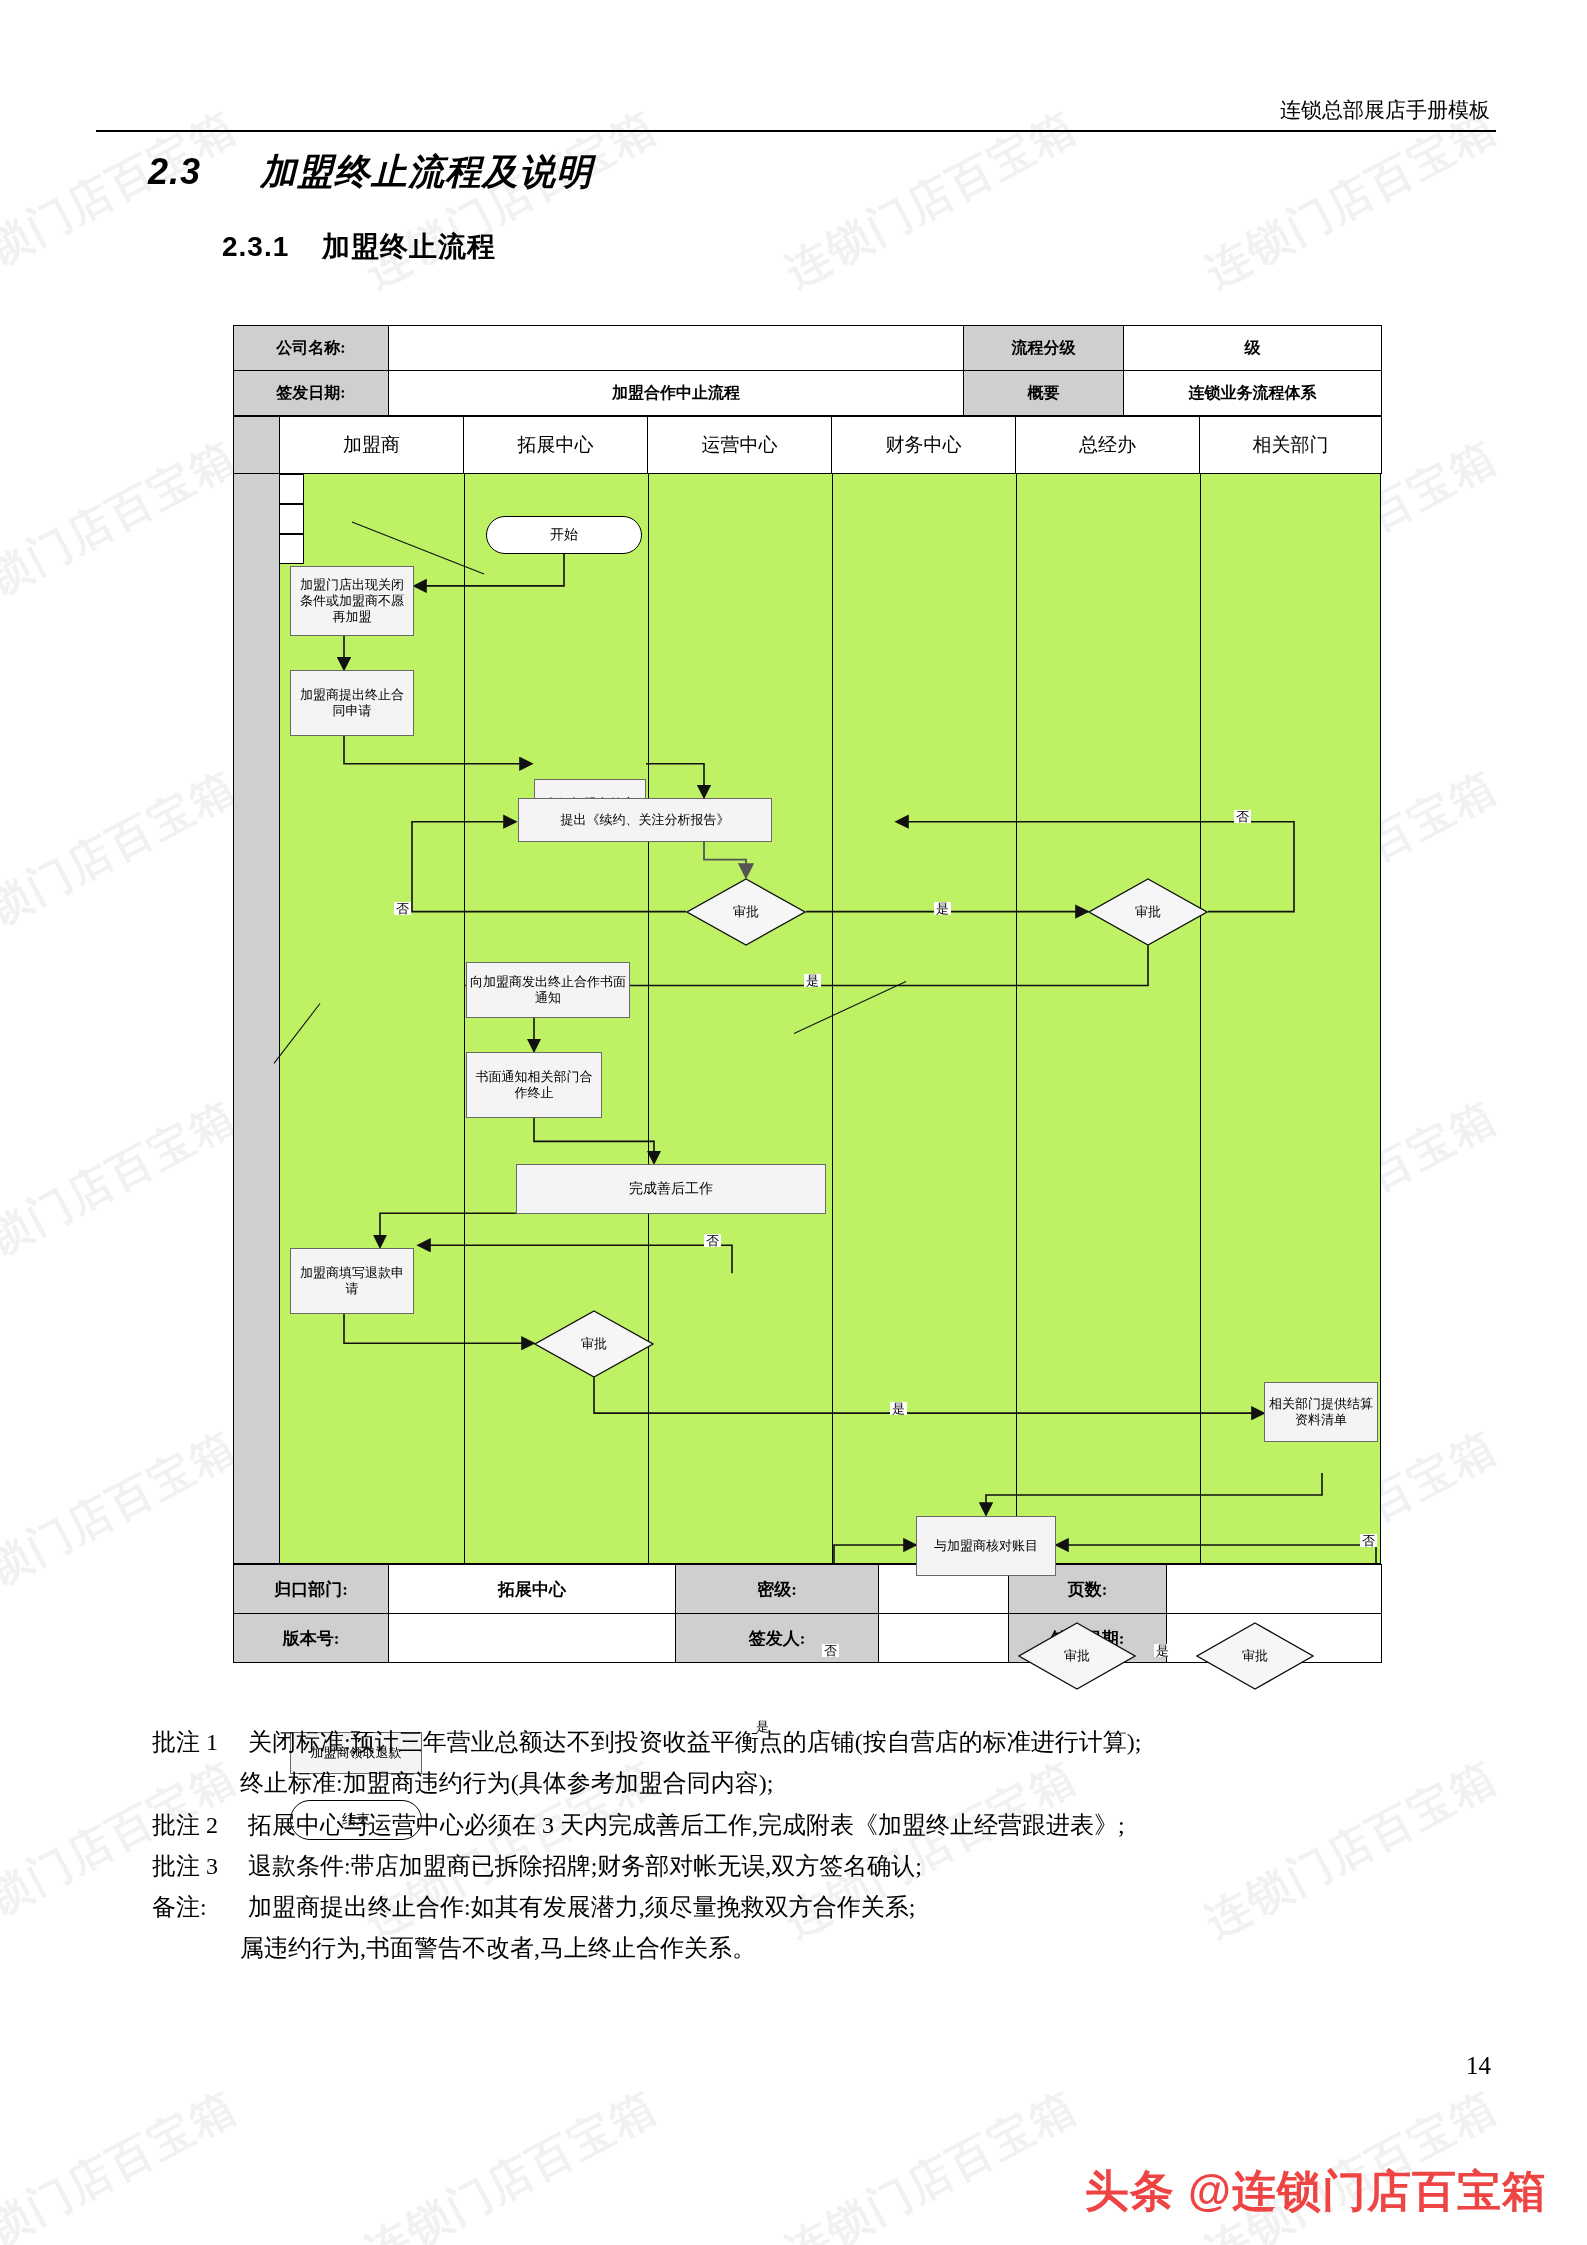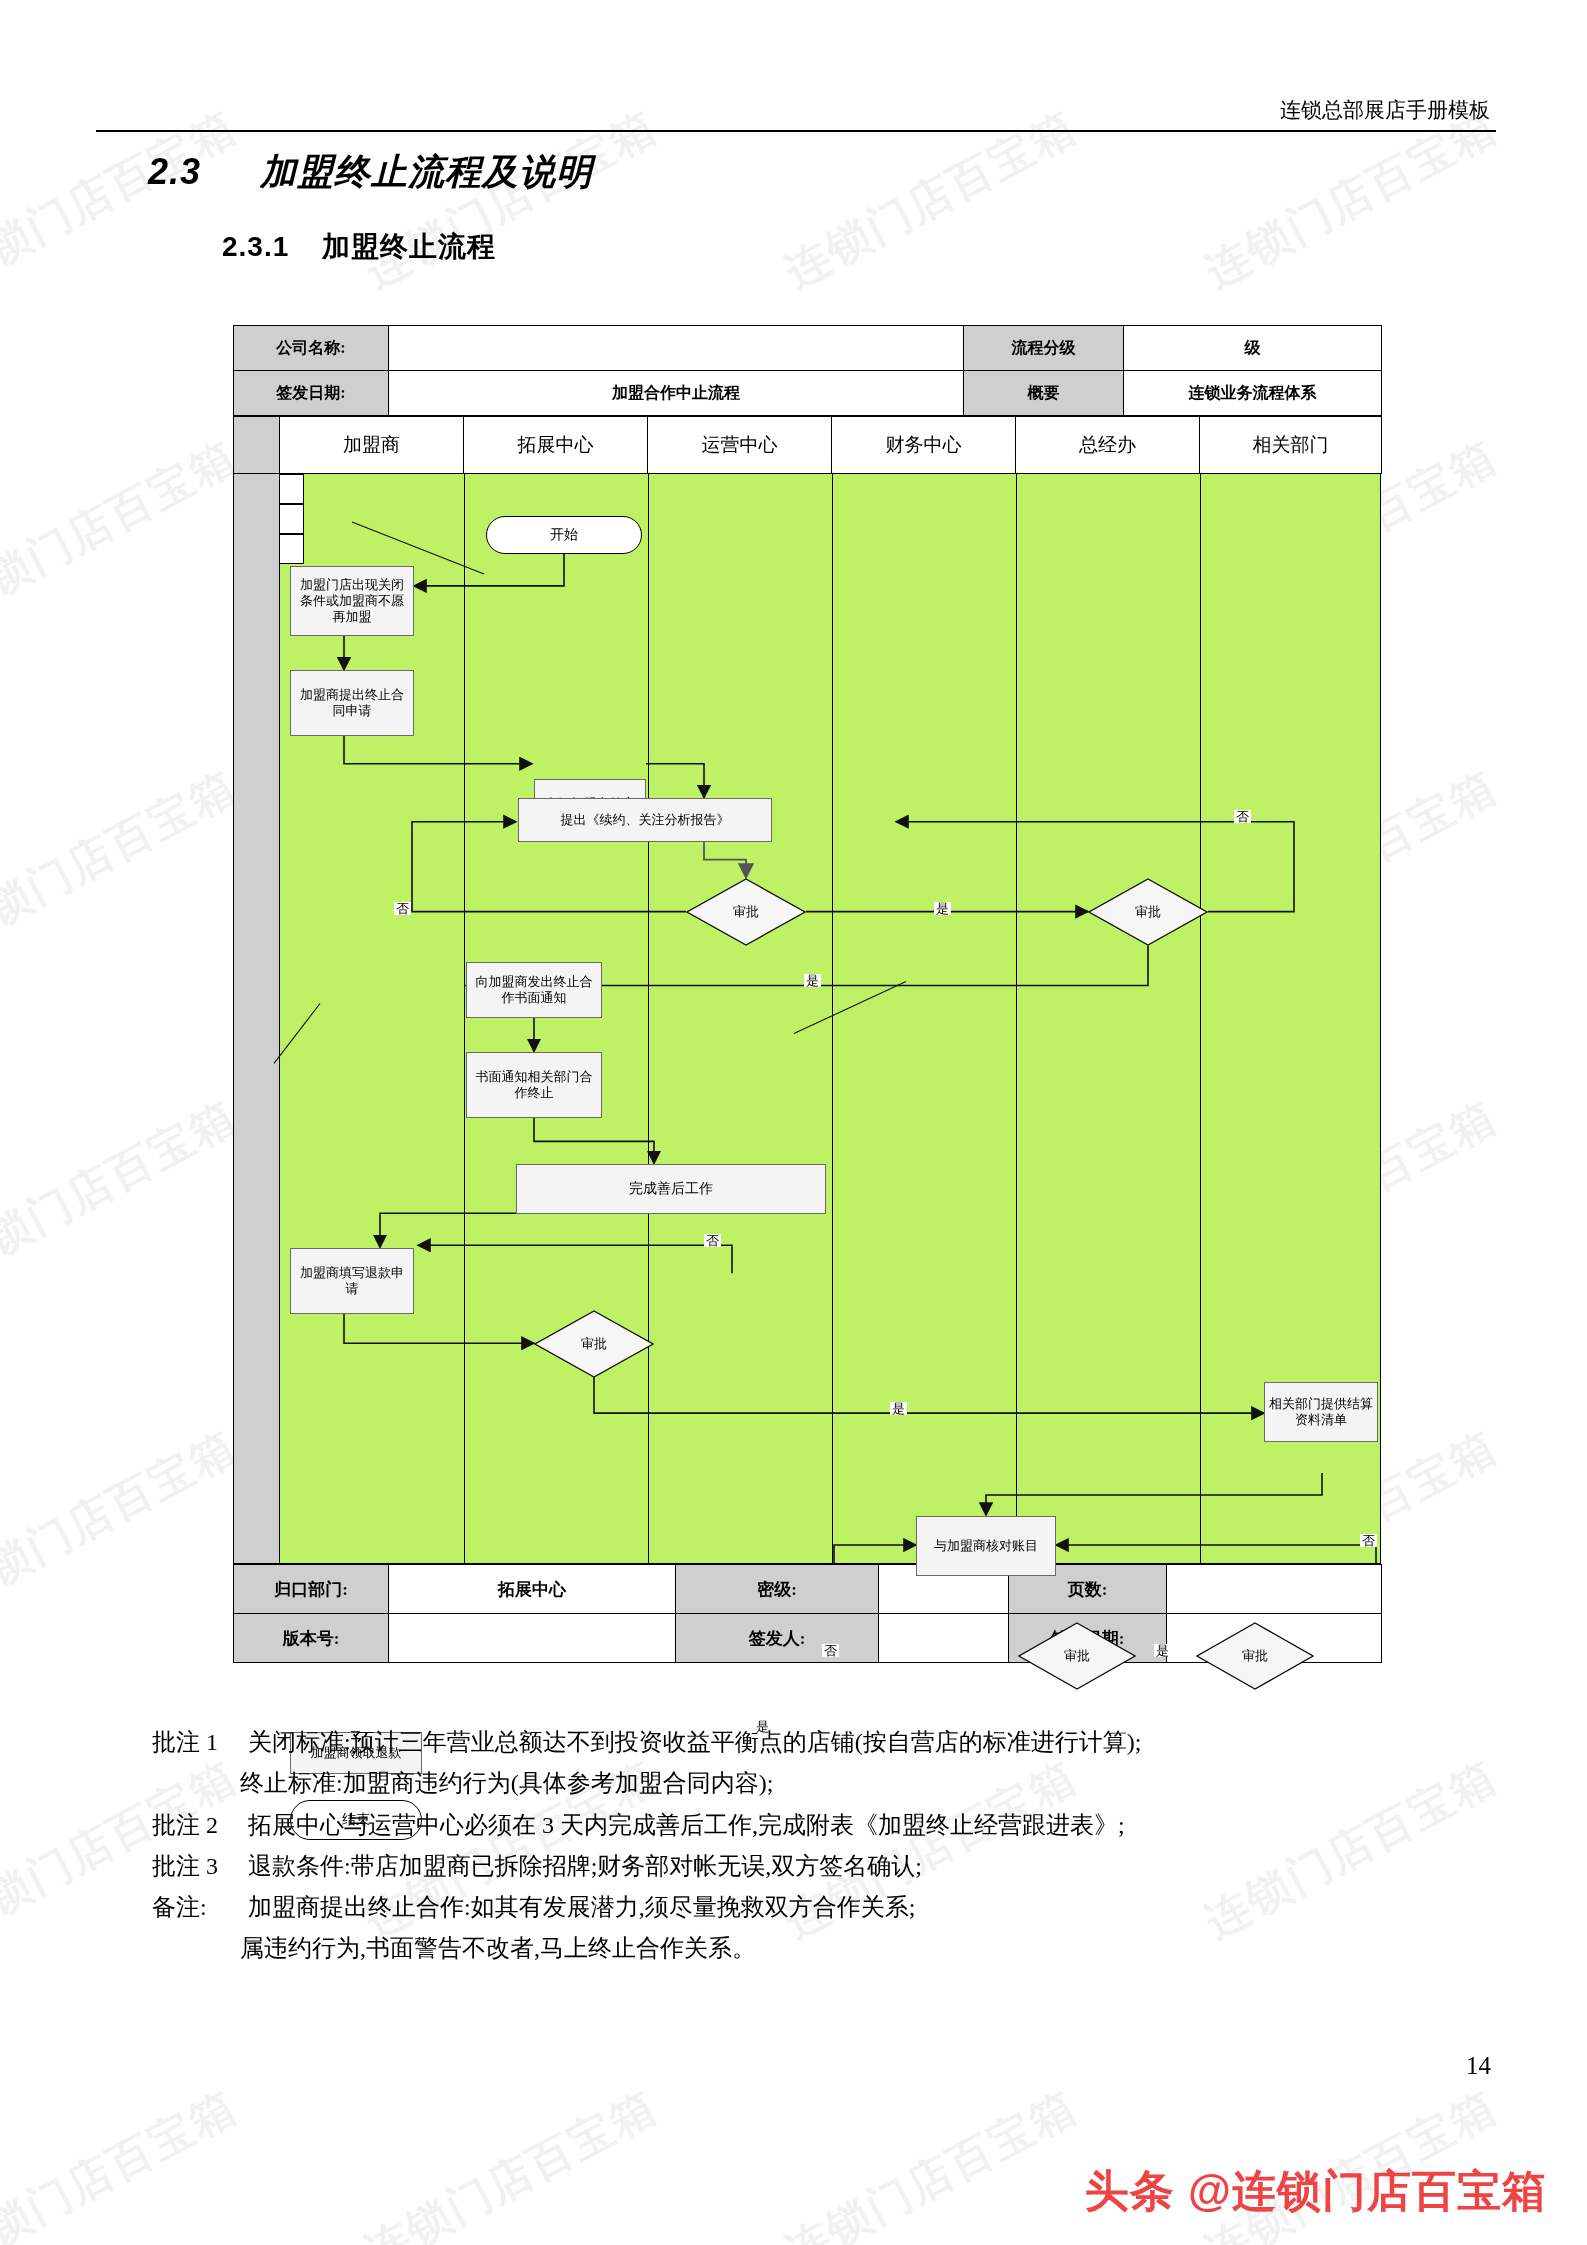--- a/index.html
+++ b/index.html
@@ -358,21 +358,21 @@
       <div class="diamond-label">审批</div>
     </div>
 
     <div class="diamond-wrap" style="left:854px;top:404px;width:120px;height:68px;">
       <svg width="120" height="68">
           <polygon points="60,1 119,34 60,67 1,34" fill="#f6f6f6" stroke="#111" stroke-width="1.4"></polygon>
         </svg>
       <div class="diamond-label">审批</div>
     </div>
 
-    <div class="node proc" style="left:232px;top:488px;width:136px;height:56px;padding:3px;">向加盟商发出终止合作书面通知</div>
+    <div class="node proc" style="left:232px;top:488px;width:164px;height:56px;padding:3px;">向加盟商发出终止合作书面通知</div>
 
     <div class="node proc" style="left:232px;top:578px;width:136px;height:66px;padding:3px;">书面通知相关部门合作终止</div>
 
     <div class="note" style="left:672px;top:496px;width:62px;height:26px;">批注2</div>
 
     <div class="node proc" style="left:282px;top:690px;width:310px;height:50px;font-size:14px;">完成善后工作</div>
 
     <div class="note" style="left:86px;top:518px;width:62px;height:26px;">批注3</div>
 
     <div class="node proc" style="left:56px;top:774px;width:124px;height:66px;padding:3px;">加盟商填写退款申请</div>

